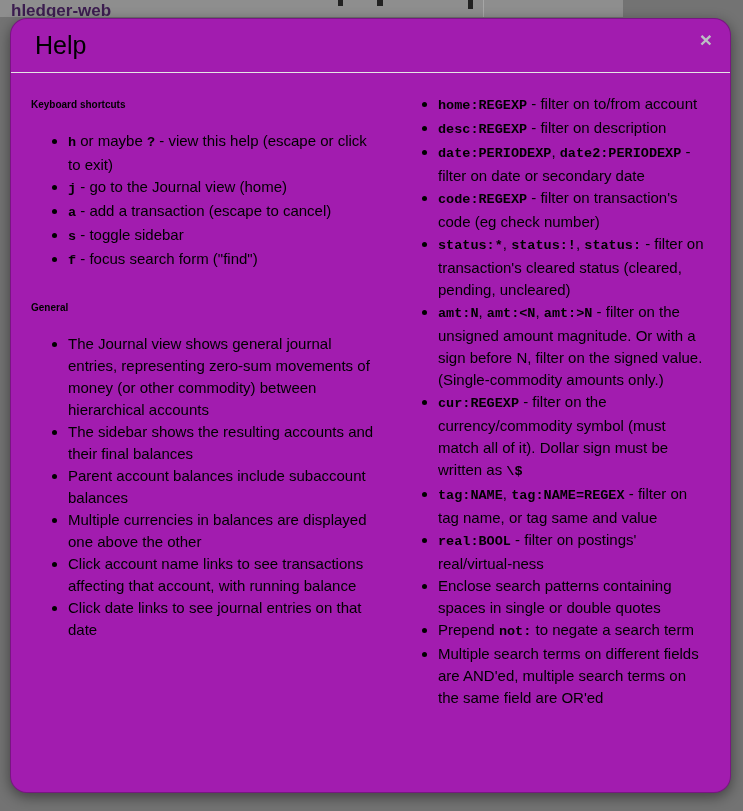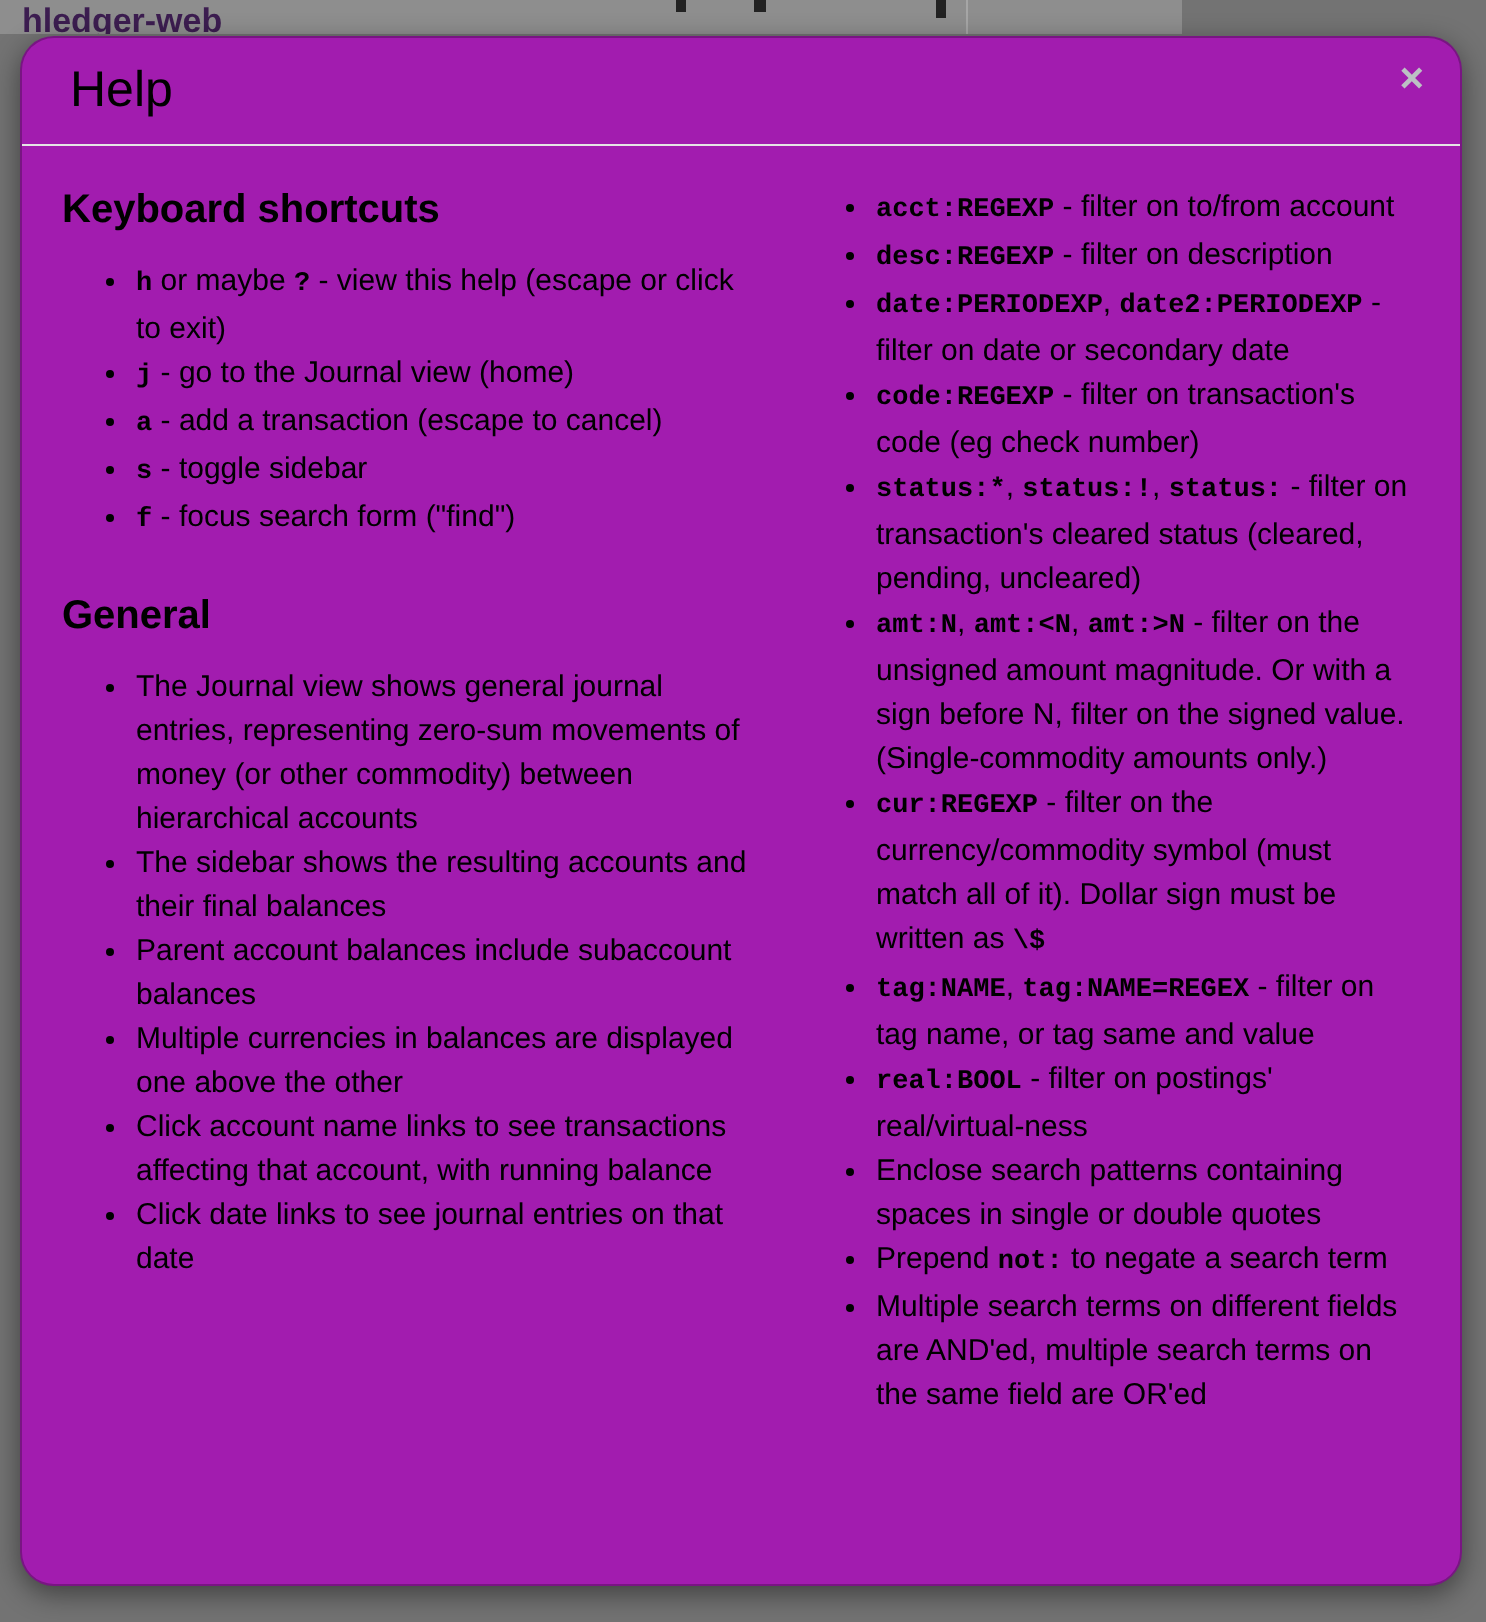--- a/index.html
+++ b/index.html
@@ -12,20 +12,21 @@
     font-family:"Liberation Sans", sans-serif;
     -webkit-font-smoothing:antialiased;
   }
   
   .backdrop-top{
     position:absolute;
     top:0;left:0;
     width:591px;height:17px;
     background:#8e8e8e;
     overflow:hidden;
+    padding-left:32px;
   }
   .backdrop-brand{
     position:absolute;
     left:11px;top:2px;
     font-size:17px;
     line-height:17px;
     font-weight:bold;
     color:#3c1d50;
     letter-spacing:0;
   }
@@ -93,21 +94,21 @@
     padding-right:12px;
     flex:none;
   }
   .col-right{
     flex:1;
     box-sizing:border-box;
     padding-left:8px;
   }
   .section-heading{
     margin:26px 0 15px 0;
-    font-size:20px;
+    font-size:10px;
     font-weight:bold;
     color:#000;
     line-height:20px;
   }
   .col-left > .section-heading:first-child,
   .col-right > .section-heading:first-child{
     margin-top:2px;
   }
   ul.help-list{
     margin:0 0 10px 0;
@@ -157,21 +158,21 @@
             <li><span>The Journal view shows general journal entries, representing zero-sum movements of money (or other commodity) between hierarchical accounts</span></li>
             <li><span>The sidebar shows the resulting accounts and their final balances</span></li>
             <li><span>Parent account balances include subaccount balances</span></li>
             <li><span>Multiple currencies in balances are displayed one above the other</span></li>
             <li><span>Click account name links to see transactions affecting that account, with running balance</span></li>
             <li><span>Click date links to see journal entries on that date</span></li>
           </ul>
         </div>
       <div class="col-right">
           <ul class="help-list">
-            <li><code>acct:REGEXP</code><span> - filter on to/from account</span></li>
+            <li><code>home:REGEXP</code><span> - filter on to/from account</span></li>
             <li><code>desc:REGEXP</code><span> - filter on description</span></li>
             <li><code>date:PERIODEXP</code><span>, </span><code>date2:PERIODEXP</code><span> - filter on date or secondary date</span></li>
             <li><code>code:REGEXP</code><span> - filter on transaction's code (eg check number)</span></li>
             <li><code>status:*</code><span>, </span><code>status:!</code><span>, </span><code>status:</code><span> - filter on transaction's cleared status (cleared, pending, uncleared)</span></li>
             <li><code>amt:N</code><span>, </span><code>amt:&lt;N</code><span>, </span><code>amt:&gt;N</code><span> - filter on the unsigned amount magnitude. Or with a sign before N, filter on the signed value. (Single-commodity amounts only.)</span></li>
             <li><code>cur:REGEXP</code><span> - filter on the currency/commodity symbol (must match all of it). Dollar sign must be written as </span><code>\$</code></li>
             <li><code>tag:NAME</code><span>, </span><code>tag:NAME=REGEX</code><span> - filter on tag name, or tag same and value</span></li>
             <li><code>real:BOOL</code><span> - filter on postings' real/virtual-ness</span></li>
             <li><span>Enclose search patterns containing spaces in single or double quotes</span></li>
             <li><span>Prepend </span><code>not:</code><span> to negate a search term</span></li>

